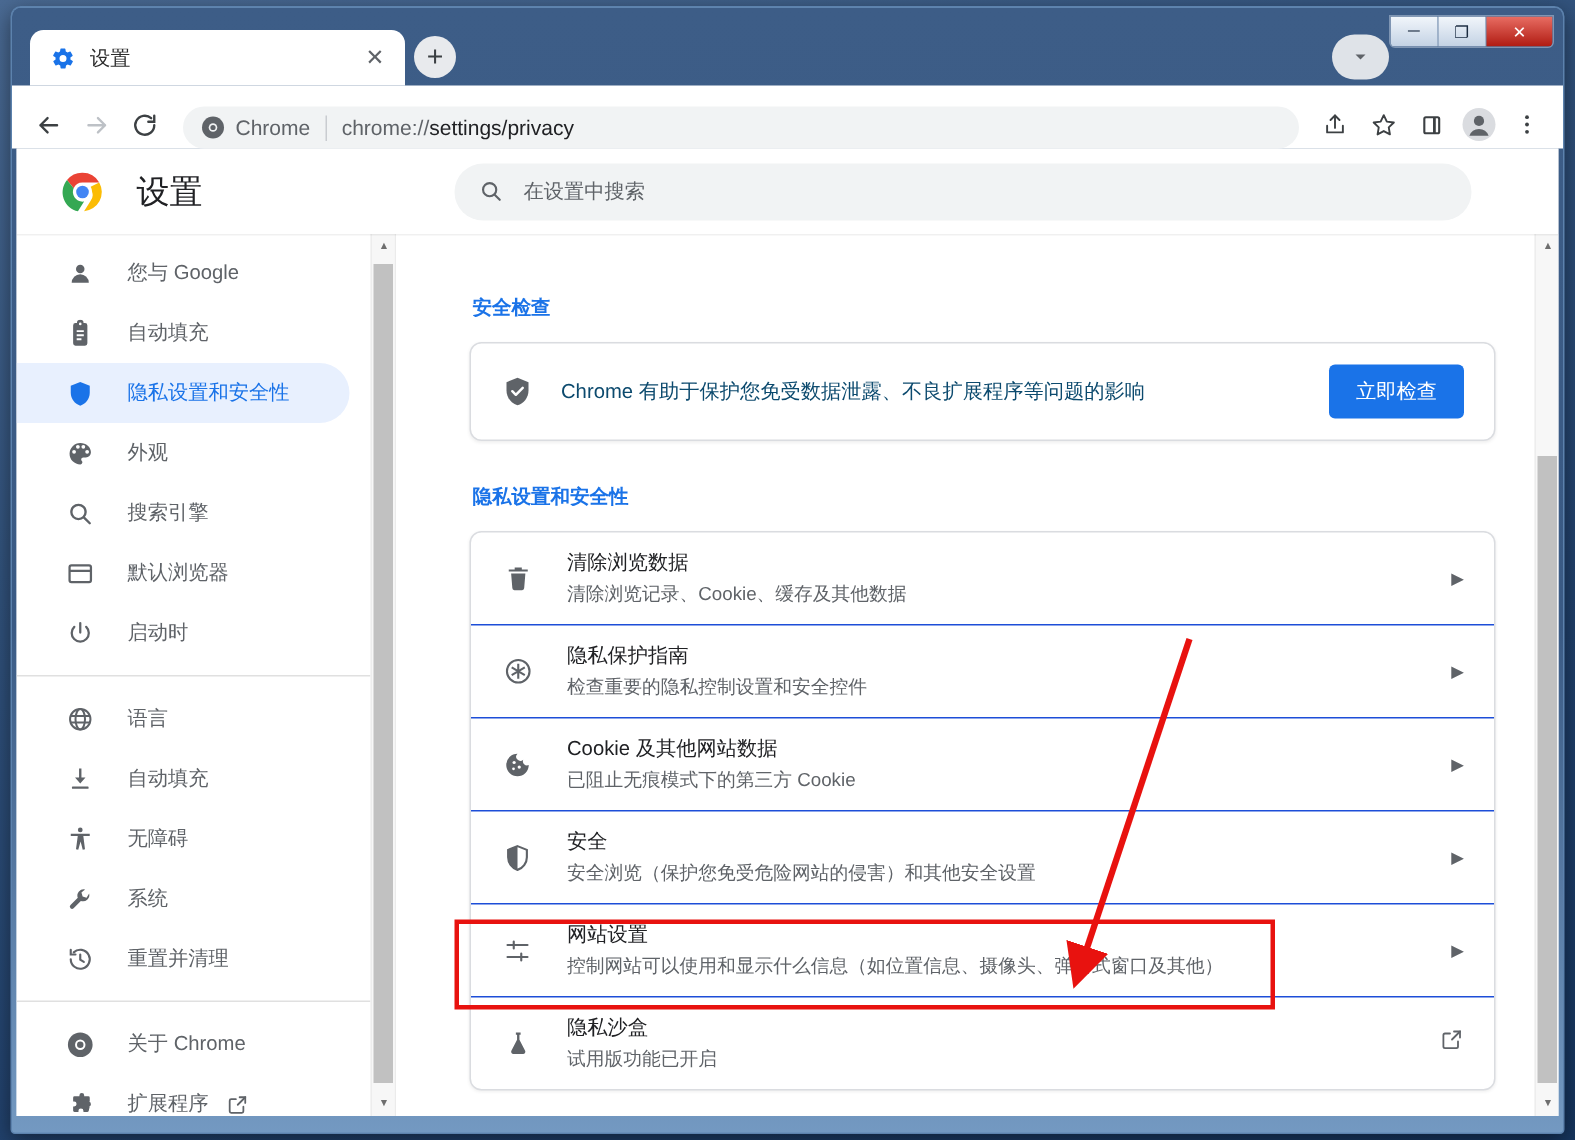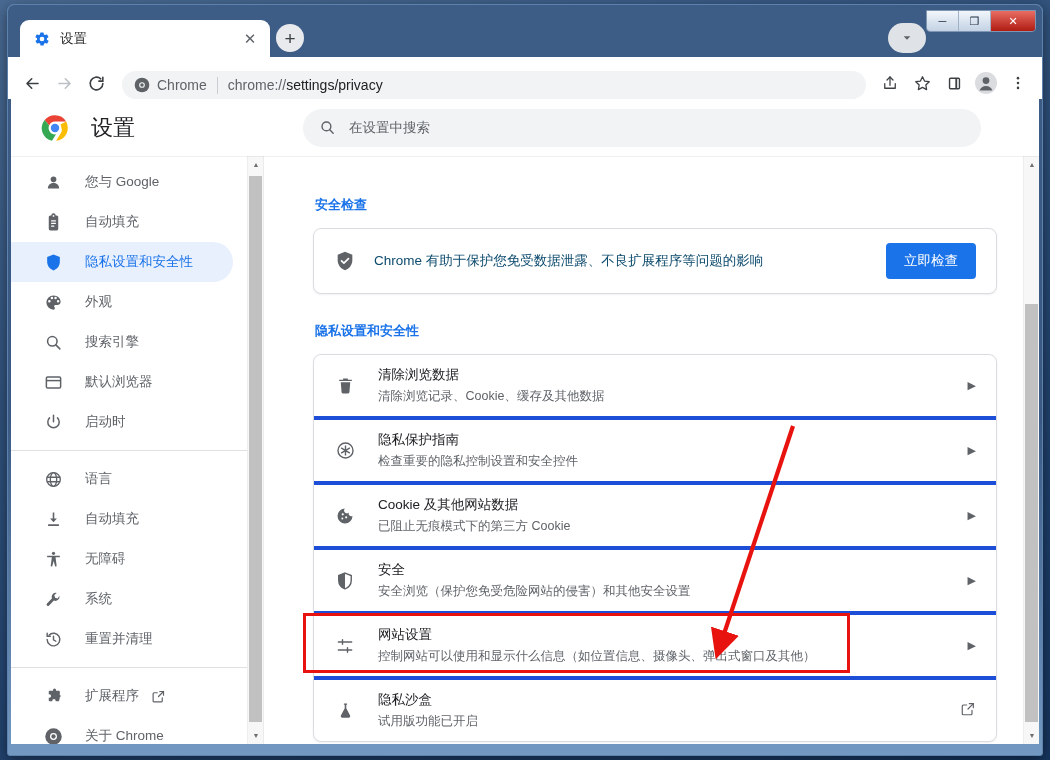--- a/index.html
+++ b/index.html
@@ -115,21 +115,21 @@
   .card{ background:#fff; border:1px solid #dadce0; border-radius:8px;
     box-shadow:0 1px 2px rgba(60,64,67,.08); overflow:hidden; }
 
   .safety{ display:flex; align-items:center; height:64px; padding:0 20px; }
   .safety .ico{ width:22px;height:22px;flex:none;margin-right:18px; }
   .safety .txt{ flex:1; font-size:13.5px; color:#0c4a6e; }
   .btn-primary{ background:#1a73e8; color:#fff; font-size:13.5px;
     border:none; border-radius:4px; padding:9px 18px; cursor:pointer; }
 
   .row{ display:flex; align-items:center; min-height:60px; padding:11px 20px;
-    border-top:4px solid #1d4ed8; position:relative; }
+    border-top:1px solid #1d4ed8; position:relative; }
   .row:first-child{ border-top:none; }
   .row .ico{ width:22px;height:22px;flex:none;margin-right:22px;
     display:flex;align-items:center;justify-content:center; }
   .row .texts{ flex:1; min-width:0; }
   .row .t1{ font-size:13.5px; color:#202124; }
   .row .t2{ font-size:12.5px; color:#5f6368; margin-top:4px; }
   .row .chev{ color:#5f6368; font-size:11px; flex:none; margin-left:10px; }
   .row .extico{ flex:none; margin-left:10px; color:#5f6368; }
 
   
@@ -383,43 +383,43 @@
                       <path d="M12 8v4.4l3 1.8"></path>
                     </svg>
             </span>
             <span>重置并清理</span>
           </div>
 
           <div class="nav-sep"></div>
 
           <div class="nav-item">
             <span class="ico">
+              <svg viewBox="0 0 24 24" width="19" height="19">
+                      <circle cx="12" cy="12" r="10.4" fill="#5f6368"></circle>
+                      <circle cx="12" cy="12" r="4.4" fill="#fff"></circle>
+                      <circle cx="12" cy="12" r="2.7" fill="#5f6368"></circle>
+                    </svg>
+            </span>
+            <span>关于 Chrome</span>
+          </div>
+
+          <div class="nav-item">
+            <span class="ico">
               <svg viewBox="0 0 24 24" width="19" height="19" fill="#5f6368">
                       <path d="M20 13.5h-1a2 2 0 100-4h1V6a1.2 1.2 0 00-1.2-1.2h-3.5V4a2 2 0 10-4 0v.8H7.2A1.2 1.2 0 006 6v3.3h.8a2.1 2.1 0 110 4.2H6v3.3c0 .7.5 1.2 1.2 1.2h3.3v-.8a2.1 2.1 0 114.2 0v.8h3.3c.7 0 1.2-.5 1.2-1.2z"></path>
                     </svg>
             </span>
             <span>扩展程序</span>
             <span class="ext-link">
               <svg viewBox="0 0 24 24" width="15" height="15" fill="none" stroke="#5f6368" stroke-width="1.9" stroke-linecap="round">
                       <path d="M14 4h6v6"></path>
                       <path d="M20 4l-8 8"></path>
                       <path d="M18 14v5a1.6 1.6 0 01-1.6 1.6H5A1.6 1.6 0 013.4 19V7.6A1.6 1.6 0 015 6h5"></path>
                     </svg>
             </span>
-          </div>
-
-          <div class="nav-item">
-            <span class="ico">
-              <svg viewBox="0 0 24 24" width="19" height="19">
-                      <circle cx="12" cy="12" r="10.4" fill="#5f6368"></circle>
-                      <circle cx="12" cy="12" r="4.4" fill="#fff"></circle>
-                      <circle cx="12" cy="12" r="2.7" fill="#5f6368"></circle>
-                    </svg>
-            </span>
-            <span>关于 Chrome</span>
           </div>
 
         </div>
 
         <div class="sbar">
           <div class="arr up">▲</div>
           <div class="thumb" style="top:20px;bottom:22px"></div>
           <div class="arr dn">▼</div>
         </div>
        </nav>

